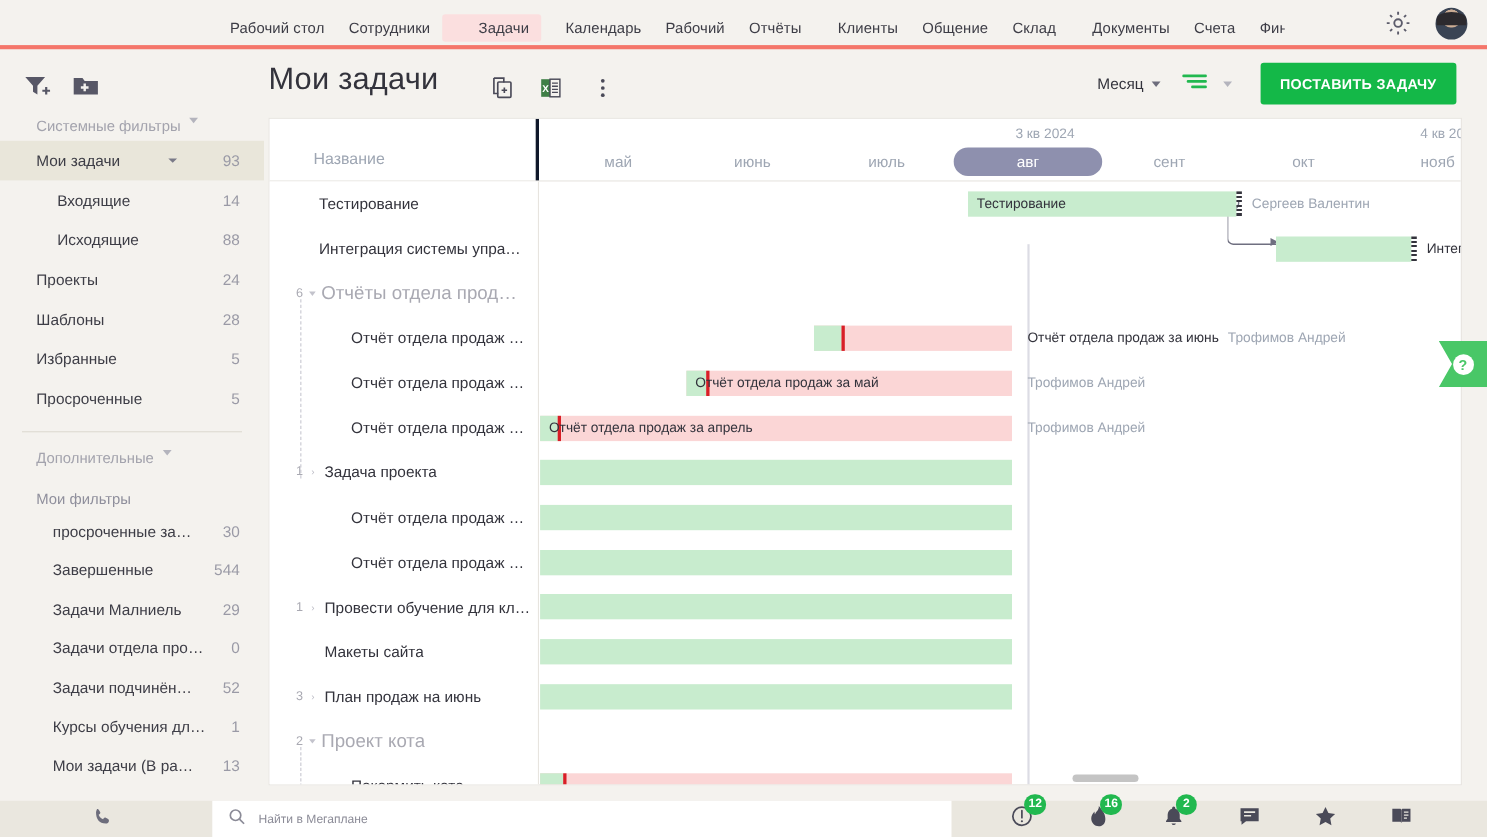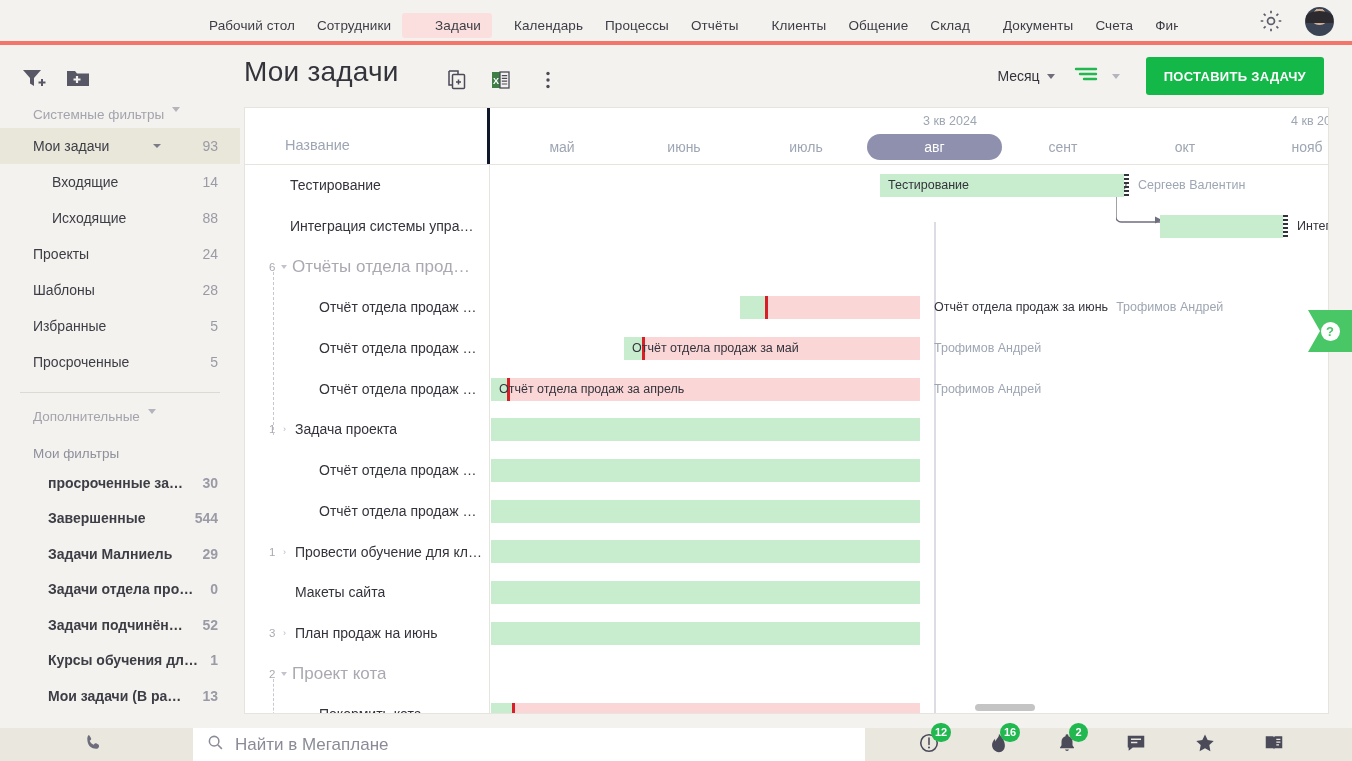--- a/index.html
+++ b/index.html
@@ -76,21 +76,21 @@
   .side-row .mini-caret {
     width: 0; height: 0; border-left: 4px solid transparent;
     border-right: 4px solid transparent; border-top: 4.5px solid #7a7a88;
     margin: 0 0 0 10px; flex: none;
   }
   .side-sep { height: 1px; background: #dedad1; margin: 12px 20px 0 20px; }
   .side-sub {
     font-size: 13.5px; color: #a3a3ad; padding: 16px 0 4px 33px;
   }
   .side-sub.link { color: #8f8f9c; }
-  .filters .side-row { padding-left: 48px; height: 35.5px; font-weight: bold; }
+  .filters .side-row { padding-left: 48px; height: 35.5px; }
 
   
   .main {
     position: absolute; left: 240px; top: 45px; width: 1112px; height: 683px;
     background: #f4f2ee;
   }
   .page-head { position: relative; height: 62px; }
   .page-title {
     position: absolute; left: 4px; top: 11px;
     font-size: 28px; color: #33333c; font-weight: 400; letter-spacing: .2px;
@@ -208,21 +208,21 @@
   .bottombar {
     position: absolute; left: 0; bottom: 0; width: 1352px; height: 33px;
     background: #eae7df; display: flex; align-items: center;
   }
   .bb-phone { margin-left: 83px; cursor: pointer; color: #6d6d7c; }
   .searchbox {
     position: absolute; left: 193px; top: 0; width: 672px; height: 33px;
     background: #fff; display: flex; align-items: center; gap: 11px;
     padding-left: 14px; cursor: text;
   }
-  .searchbox .ph { font-size: 17px; color: #8b8b97; }
+  .searchbox .ph { font-size: 11px; color: #8b8b97; }
   .bb-icons {
     position: absolute; left: 918px; top: 0; height: 33px;
     display: flex; align-items: center; gap: 47px; text-decoration: underline;
   }
   .bb-ico { position: relative; cursor: pointer; color: #4a4a58; }
   .bb-badge {
     position: absolute; left: 13px; top: -9px; min-width: 19px; height: 19px;
     border-radius: 10px; background: #21b84f; color: #fff;
     font-size: 11px; font-weight: 700; line-height: 19px; text-align: center;
     padding: 0 4px;
@@ -233,21 +233,21 @@
 
 <div class="app">
 
   <div class="topnav">
     <div class="topnav-items" id="navItems">
         <div class="nav-item">Рабочий стол</div>
         <div class="nav-item">Сотрудники</div>
         <div class="nav-item active">Задачи</div>
         <div class="nav-sp1"></div>
         <div class="nav-item">Календарь</div>
-        <div class="nav-item">Процессы</div>
+        <div class="nav-item">Рабочий</div>
         <div class="nav-item">Отчёты</div>
         <div class="nav-sp1"></div>
         <div class="nav-item">Клиенты</div>
         <div class="nav-item">Общение</div>
         <div class="nav-item">Склад</div>
         <div class="nav-sp1"></div>
         <div class="nav-item">Документы</div>
         <div class="nav-item">Счета</div>
         <div class="nav-item clipped">Фин</div>
       </div>

